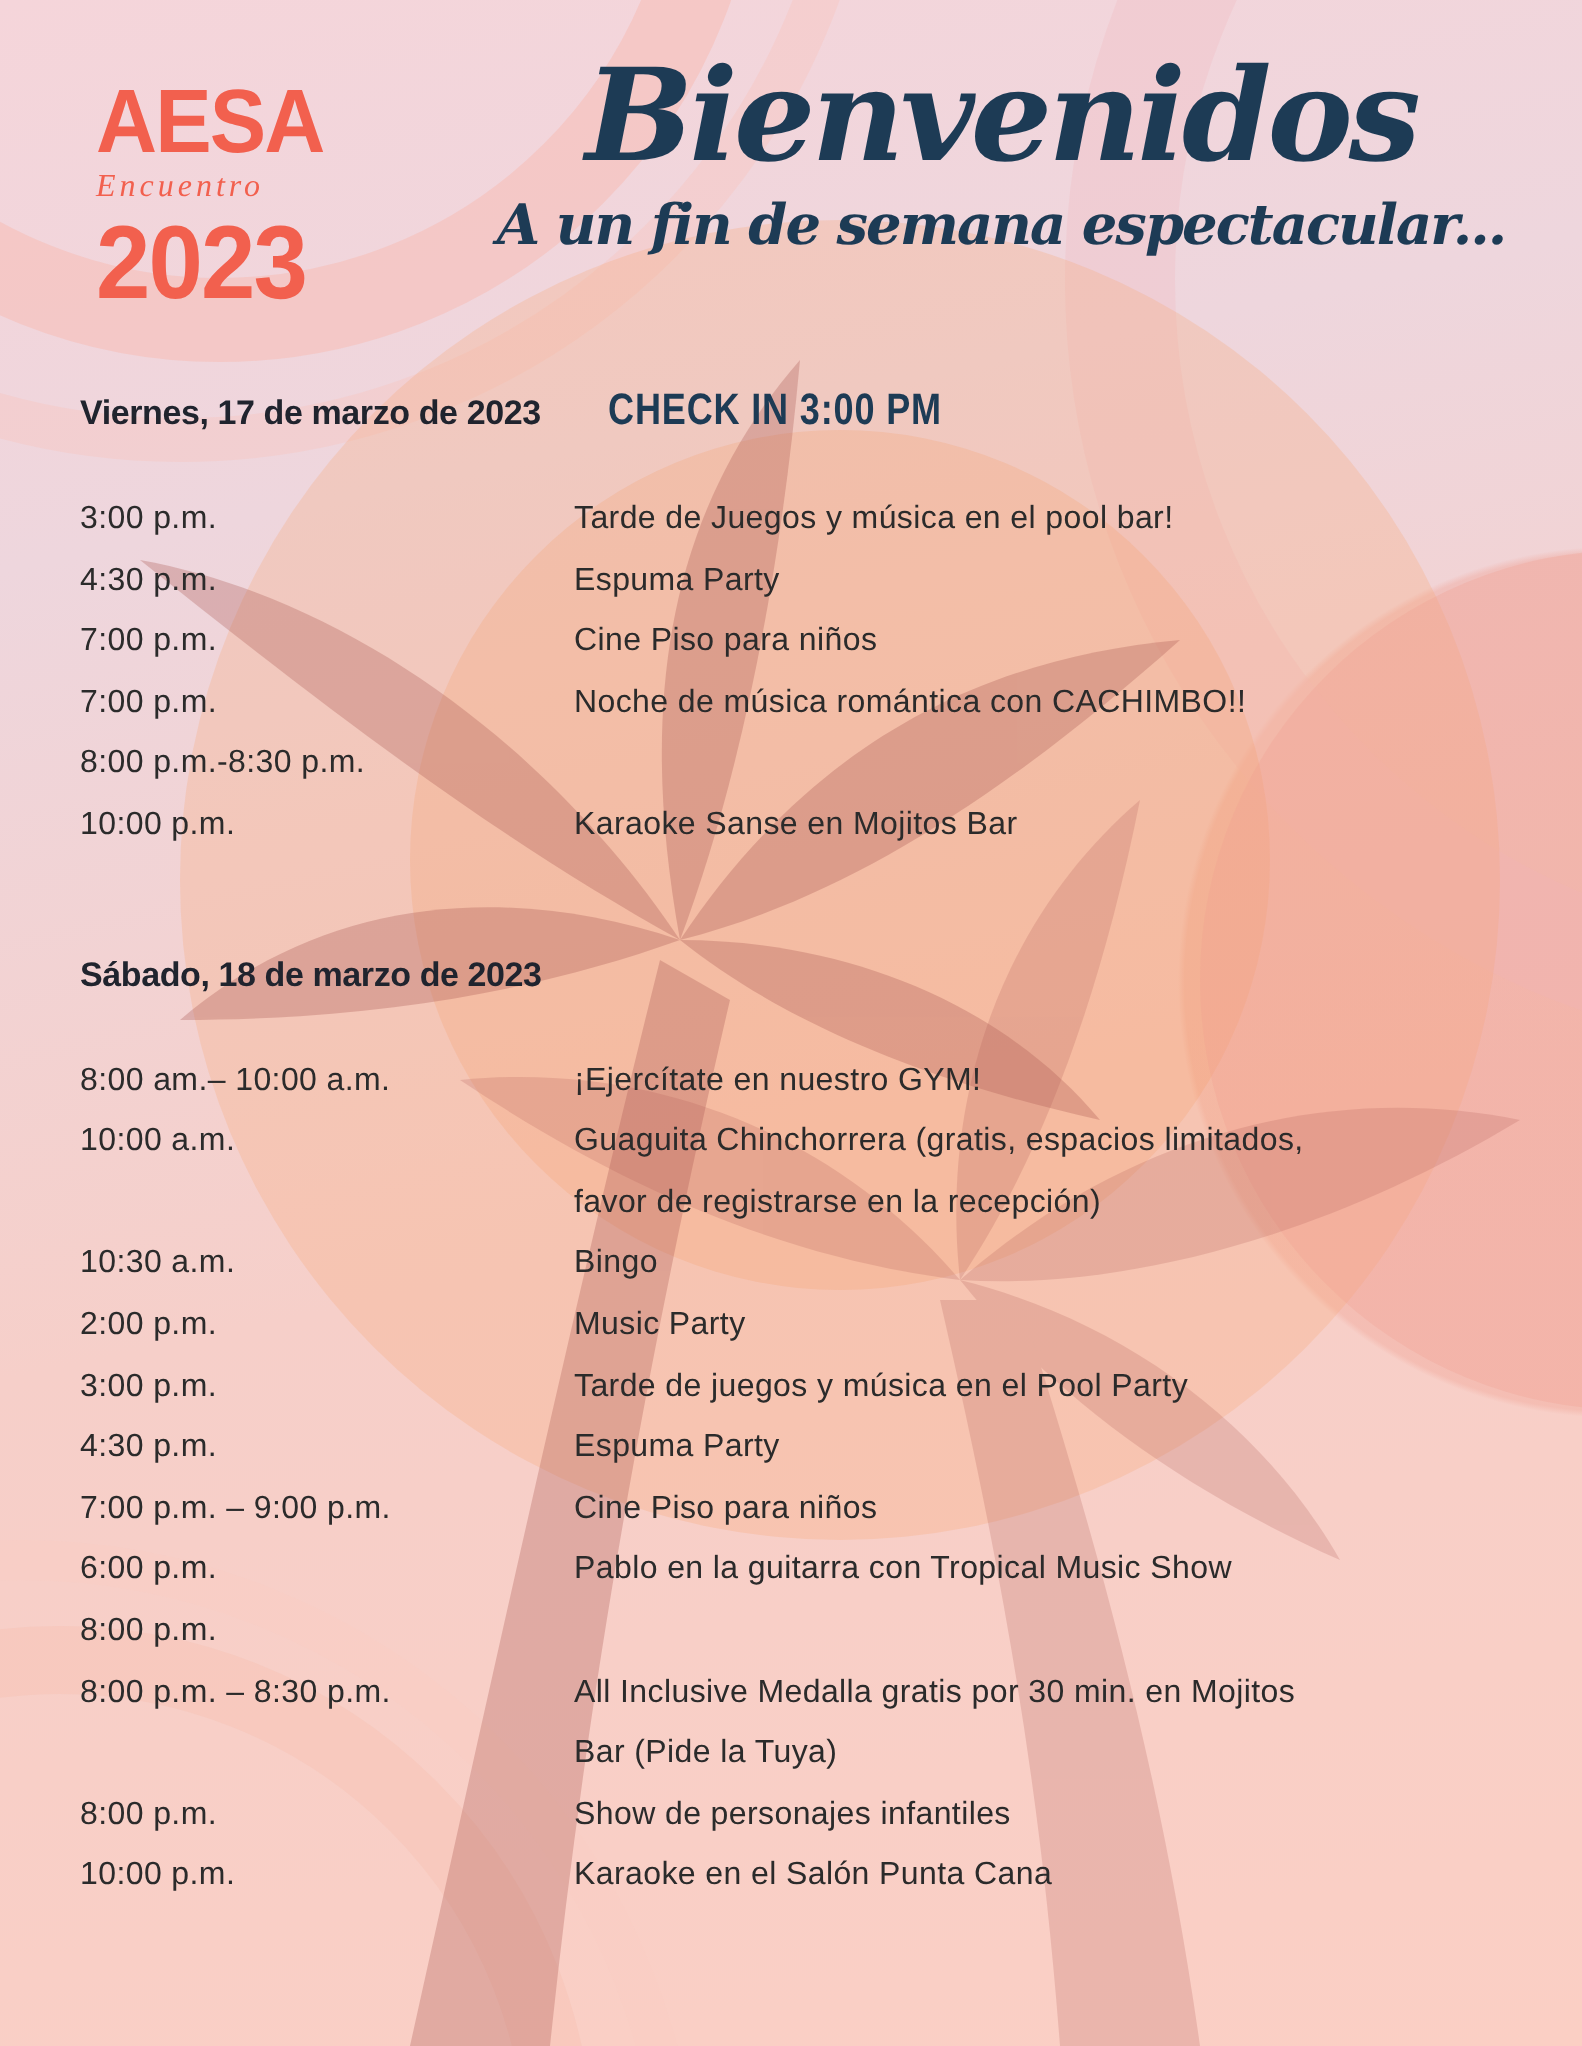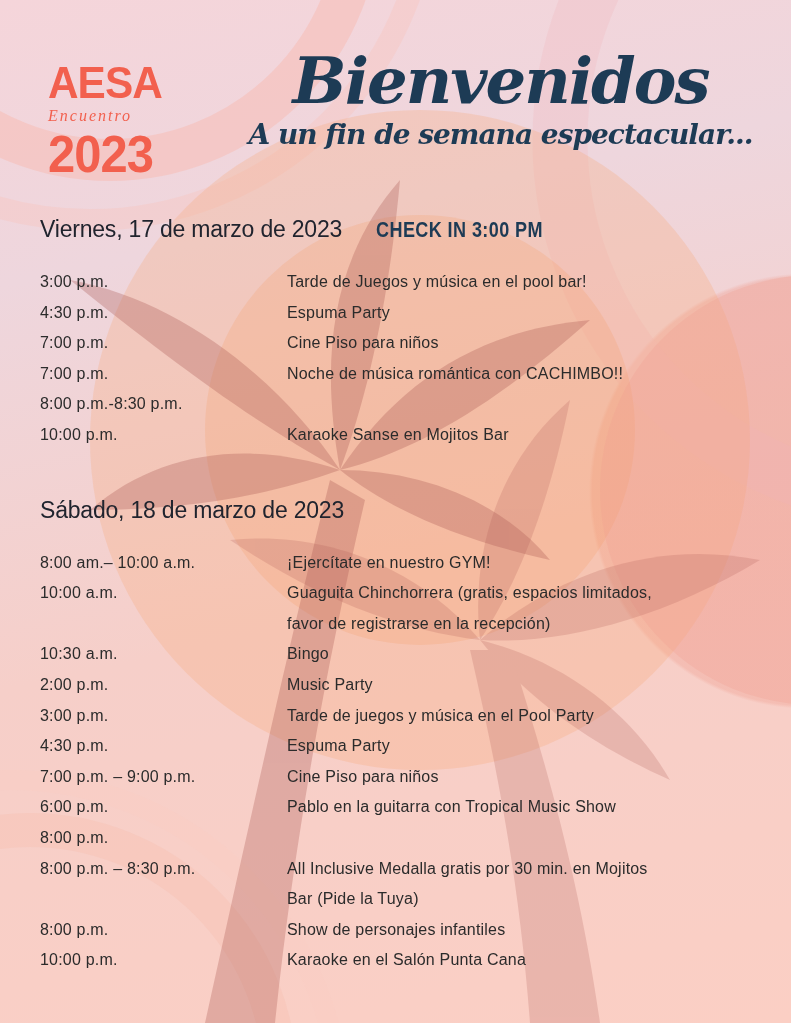--- a/index.html
+++ b/index.html
@@ -6,21 +6,21 @@
   .page {
     position:relative;
     width:791px; height:1023px;
     overflow:hidden;
     font-family:"Liberation Sans", sans-serif;
     background:
       radial-gradient(circle 330px at 102% 48%, rgba(239,157,142,.35) 0 65%, rgba(239,157,142,0) 66%),
       linear-gradient(168deg, #f5d5da 0%, #eed6dd 24%, #f6cfc9 58%, #fbcfc4 100%);
   }
   .decor { position:absolute; inset:0; width:791px; height:1023px; }
-  .content { position:absolute; inset:0;margin-top:22px; }
+  .content { position:absolute; inset:0; }
 
   
   .logo { position:absolute; left:48px; top:38px; color:#f2604e; }
   .logo-aesa {
     font-size:45px; font-weight:bold; line-height:1;
     transform:scaleX(.94); transform-origin:left; letter-spacing:-1px;
   }
   .logo-script {
     font-family:Liberation Serif, serif; font-style:italic;
     font-size:16px; line-height:1; margin-top:3px; letter-spacing:2px;
@@ -39,21 +39,21 @@
   .main-subtitle {
     font-family:"DejaVu Serif", serif; font-style:italic; font-weight:bold;
     font-size:28px; margin-top:5px; letter-spacing:-1px;
   }
 
   
   .sections { position:absolute; left:40px; right:28px; top:192px; }
   .section + .section { margin-top:44px; }
   .section-header { display:flex; align-items:baseline; }
   .section-title {
-    font-size:23px; font-weight:normal; color:#20242e; letter-spacing:-0.2px; line-height:30px;
+    font-size:17px; font-weight:bold; color:#20242e; letter-spacing:-0.2px; line-height:30px;
   }
   .checkin-badge {
     font-size:22px; font-weight:bold; color:#1d3b55; margin-left:34px;
     transform:scaleX(.82); transform-origin:left bottom; letter-spacing:.5px; white-space:nowrap;
   }
   .section-rows { margin-top:23px; }
   .event-row { display:flex; font-size:16px; line-height:30.6px; color:#2b2b2b; letter-spacing:.2px; }
   .event-time { width:247px; flex:none; }
   .event-desc { flex:1; white-space:pre-line; }
 </style>

